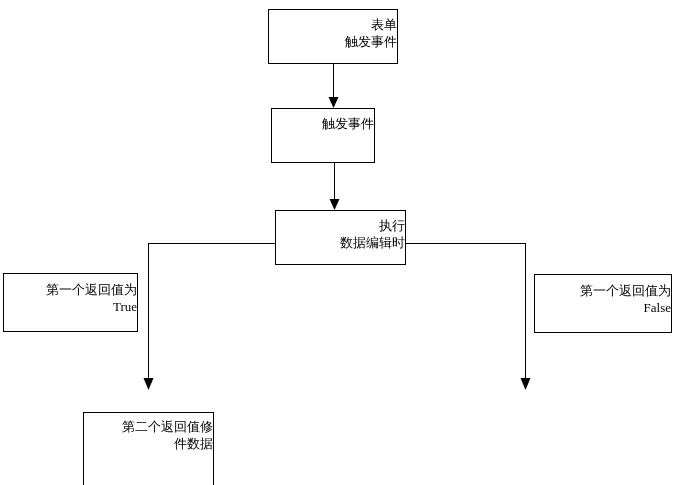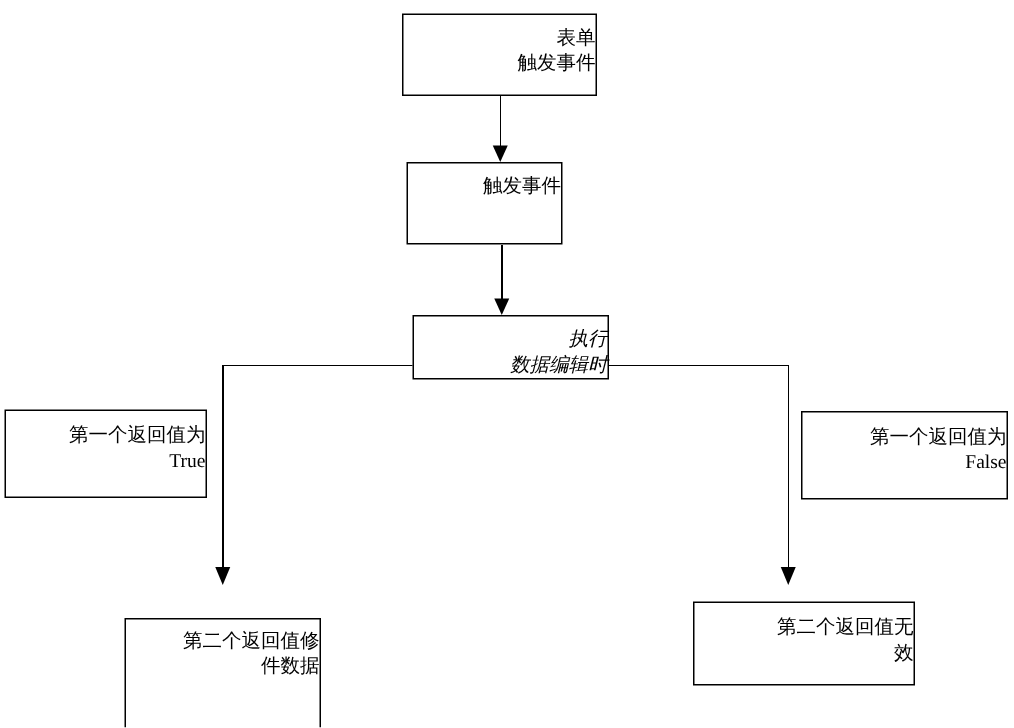--- a/index.html
+++ b/index.html
@@ -39,21 +39,21 @@
   .node .tline {
     white-space: nowrap;
   }
   .serif {
     font-family: "Liberation Serif", serif;
     margin-left: 36px;
   }
   
   #node-form     { left: 268px; top: 9px;   width: 130px; height: 55px; padding-top: 6px; }
   #node-trigger  { left: 271px; top: 108px; width: 104px; height: 55px; padding-top: 6px; }
-  #node-execute  { left: 275px; top: 210px; width: 131px; height: 43px; padding-top: 6px; font-style: italic; }
+  #node-execute  { left: 275px; top: 210px; width: 131px; height: 55px; padding-top: 6px; }
   #node-true     { left: 3px;   top: 273px; width: 135px; height: 59px; padding-top: 7px; }
   #node-false    { left: 534px; top: 274px; width: 138px; height: 59px; padding-top: 7px; }
   #node-modify   { left: 83px;  top: 412px; width: 131px; height: 77px; padding-top: 5px; }
   #node-invalid  { left: 462px; top: 401px; width: 148px; height: 56px; padding-top: 7px; }
 </style>
 </head>
 <body>
 
 <div class="canvas">
 
@@ -102,18 +102,14 @@
   <div class="node" id="node-false">
     <div class="tline">第一个返回值为</div>
     <div class="tline serif">False</div>
   </div>
 
   <div class="node" id="node-modify">
     <div class="tline">第二个返回值修</div>
     <div class="tline">件数据</div>
   </div>
 
-  <div class="node" id="node-invalid">
-    <div class="tline">第二个返回值无</div>
-    <div class="tline">效</div>
-  </div>
 
 </div>
 
 </body></html>

